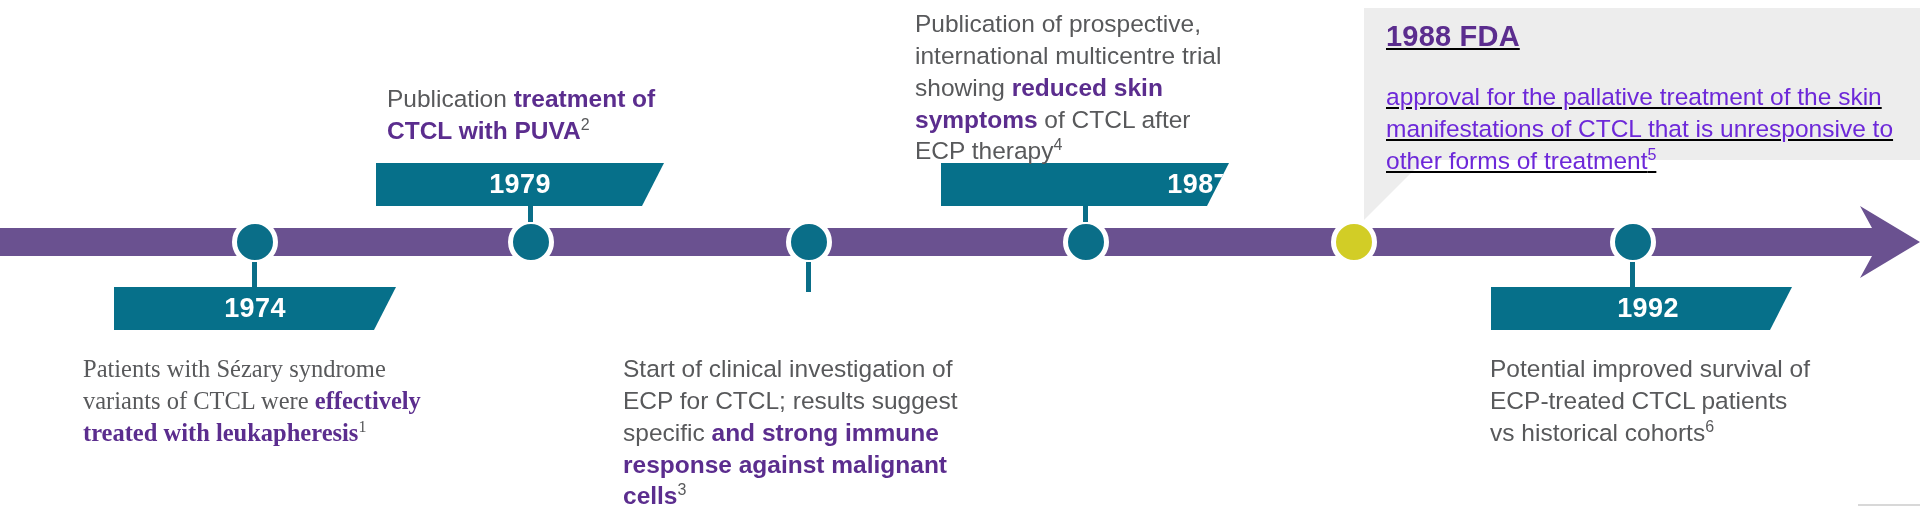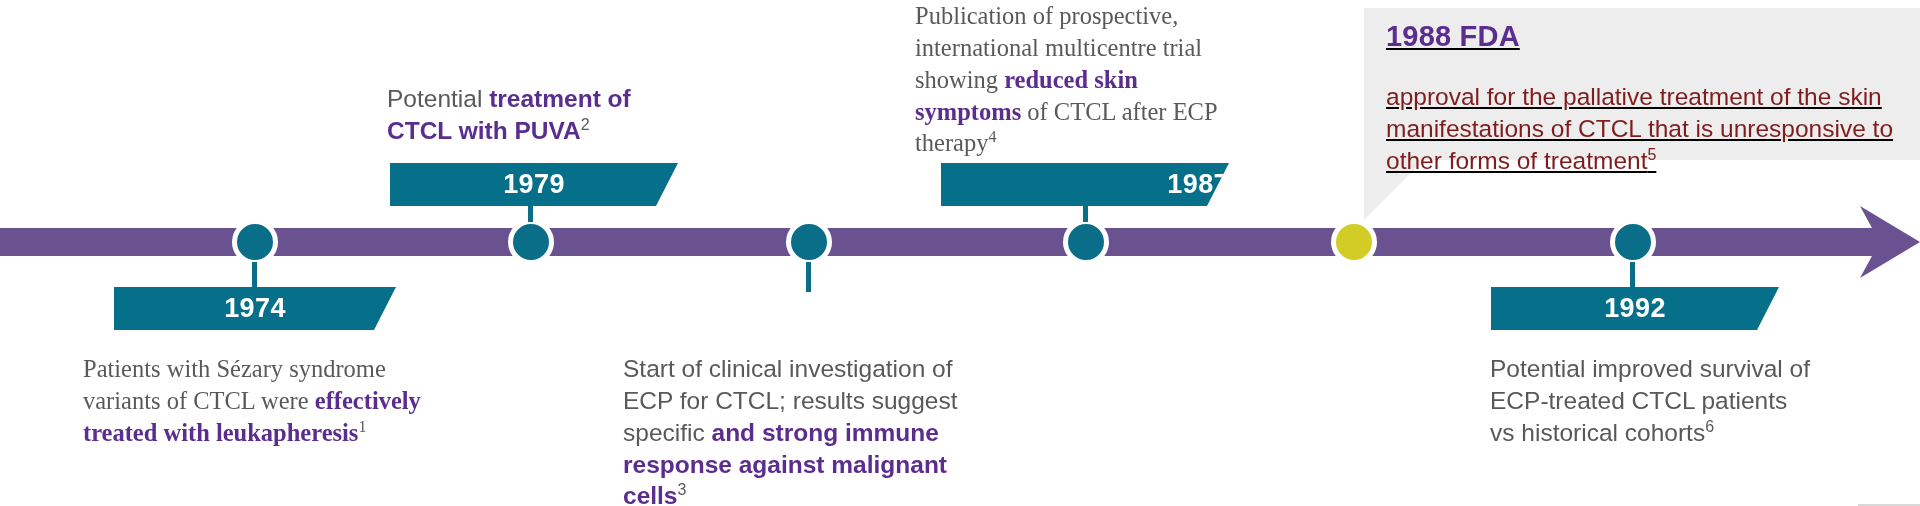--- a/index.html
+++ b/index.html
@@ -54,21 +54,21 @@
     position:absolute;left:1364px;top:160px;width:60px;height:60px;
     background:#ededed;
     clip-path:polygon(0 0, 100% 0, 0 100%);
   }
   .callout-inner{position:absolute;left:1386px;top:20px;width:520px;text-decoration:underline;}
   .callout-title{
     font-size:29px;font-weight:bold;color:#5b2d8e;letter-spacing:.2px;
     margin-bottom:4px;
   }
   .callout-body{
-    font-size:24.5px;line-height:1.30;color:#7f1d1d;margin-top:28px;
+    font-size:24.5px;line-height:1.30;color:#6d28d9;margin-top:28px;
   }
   .callout-body sup{font-size:16px;vertical-align:super;line-height:0;}
 
   
   .corner-rule{
     position:absolute;right:0;bottom:0;width:62px;height:2px;background:#d8d8d8;
   }
 </style>
 </head>
 <body>
@@ -92,46 +92,46 @@
   <div class="stem" style="left:252px;top:262px;height:30px;"></div>
   <div class="stem" style="left:528px;top:192px;height:30px;"></div>
   <div class="stem" style="left:806px;top:262px;height:30px;"></div>
   <div class="stem" style="left:1083px;top:192px;height:30px;"></div>
   <div class="stem" style="left:1630px;top:262px;height:30px;"></div>
 
   <div class="banner" style="left:114px;top:287px;width:282px;">
     <span>1974</span>
   </div>
 
-  <div class="banner" style="left:390px;top:163px;width:288px;text-align:center;">
+  <div class="banner" style="left:376px;top:163px;width:288px;text-align:center;">
     <span>1979</span>
   </div>
 
 
   <div class="banner" style="left:941px;top:163px;width:288px;justify-content:flex-end;">
     <span>1987</span>
   </div>
 
-  <div class="banner" style="left:1491px;top:287px;width:288px;">
+  <div class="banner" style="left:1491px;top:287px;width:288px;padding-left:13px;">
     <span>1992</span>
   </div>
 
   <div class="blurb" style="left:83px;top:353px;width:348px;font-family:Liberation Serif, serif;">
     <span>Patients with Sézary syndrome variants of CTCL were </span><b>effectively treated with leukapheresis</b><sup>1</sup>
   </div>
 
   <div class="blurb" style="left:387px;top:83px;width:270px;">
-    <span>Potential </span><b>treatment of CTCL with PUVA</b><sup>2</sup>
+    <span>Publication </span><b>treatment of CTCL with PUVA</b><sup>2</sup>
   </div>
 
   <div class="blurb" style="left:623px;top:353px;width:348px;">
     <span>Start of clinical investigation of ECP for CTCL; results suggest specific </span><b>and strong immune response against malignant cells</b><sup>3</sup>
   </div>
 
-  <div class="blurb" style="left:915px;top:0px;width:330px;font-family:Liberation Serif, serif;">
+  <div class="blurb" style="left:915px;top:8px;width:330px;">
     <span>Publication of prospective, international multicentre trial showing </span><b>reduced skin symptoms</b><span> of CTCL after ECP therapy</span><sup>4</sup>
   </div>
 
   <div class="blurb" style="left:1490px;top:353px;width:320px;">
     <span>Potential improved survival of ECP-treated CTCL patients vs historical cohorts</span><sup>6</sup>
   </div>
 
   <div class="callout"></div>
   <div class="callout-tail"></div>
   <div class="callout-inner">

